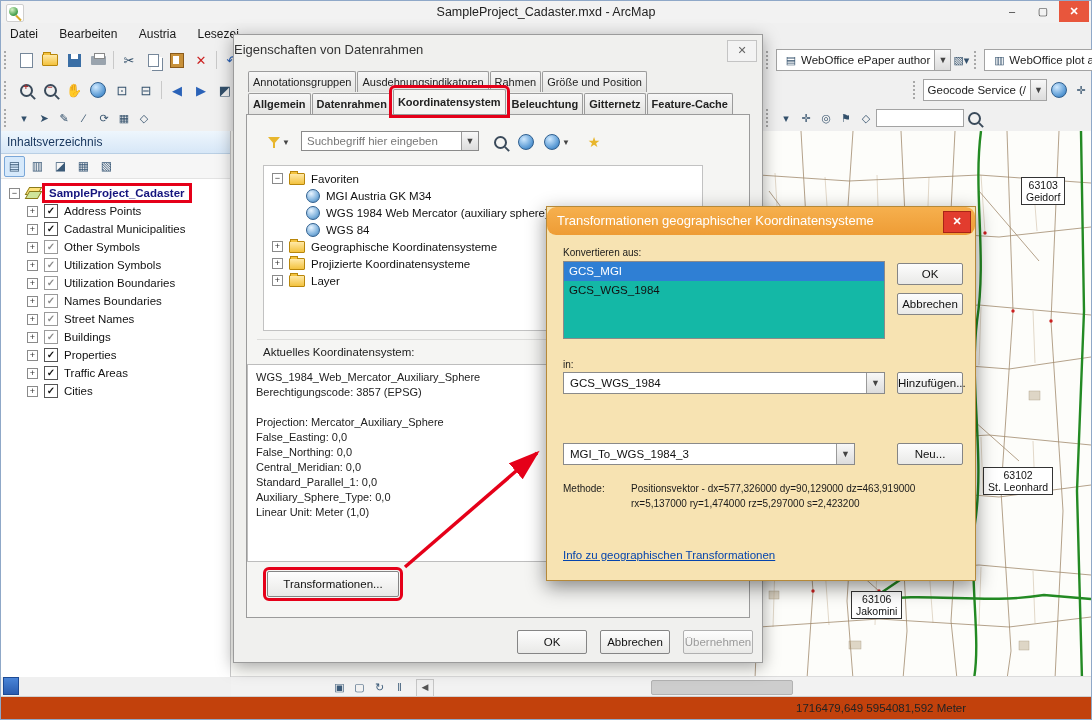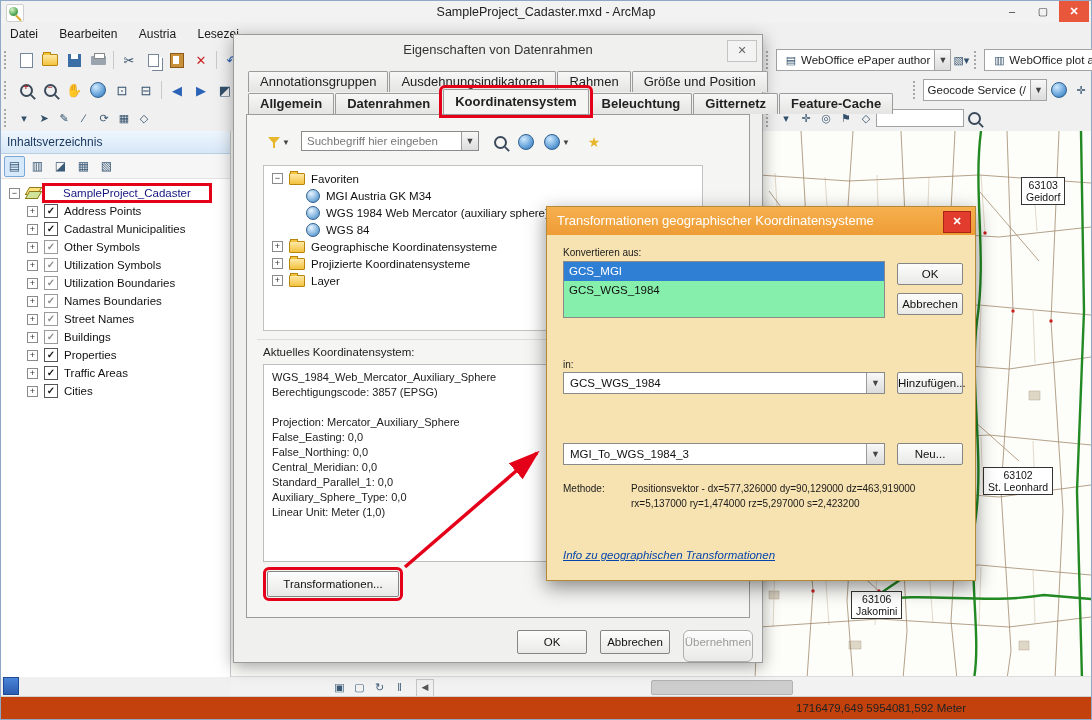--- a/index.html
+++ b/index.html
@@ -61,21 +61,21 @@
   .trow{height:18px;display:flex;align-items:center;font-size:11.5px;white-space:nowrap;}
   .trow.root{padding-left:8px;}
   .trow.layer{padding-left:26px;}
   .exp{display:inline-block;width:9px;height:9px;border:1px solid #8a8a8a;background:#fff;font:9px/9px "Liberation Sans",sans-serif;text-align:center;color:#333;margin-right:6px;flex:none;}
   .cb{display:inline-block;width:12px;height:12px;background:#fff;border:1px solid #555;margin-right:6px;text-align:center;font:bold 10px/12px "Liberation Sans",sans-serif;color:#111;flex:none;}
   .cb.checked::after{content:"✓";}
   .cb.dim{border-color:#9a9a9a;color:#8a8a8a;}
   .ic-layers{display:inline-block;width:15px;height:12px;position:relative;margin-right:5px;flex:none;}
   .ic-layers i{position:absolute;left:1px;width:11px;height:6px;transform:skewX(-30deg);background:#ffe27a;border:1px solid #8a7a1a;}
   .ic-layers i:nth-child(1){top:0;} .ic-layers i:nth-child(2){top:4px;background:#cfe49a;}
-  .root-label{display:inline-block;font-weight:normal;color:#15157e;padding:0 17px;}
+  .root-label{display:inline-block;font-weight:bold;color:#15157e;padding:0 3px;}
 
   
   .map{position:absolute;left:230px;top:130px;right:0;bottom:42px;background:#fdfdfa;overflow:hidden;}
   .map svg{position:absolute;right:0;top:0;}
   .maplabel{position:absolute;background:#fff;border:1px solid #333;padding:1px 4px;font-size:10.5px;line-height:12px;text-align:center;z-index:5;}
   .ml0{left:746px;top:46px;margin-left:44px;} .ml1{left:752px;top:336px;} .ml2{left:620px;top:460px;}
 
   
   .hscroll{position:absolute;left:230px;right:0;bottom:22px;height:20px;background:#f2f2f2;border-top:1px solid #dcdcdc;}
   .viewbtn{position:absolute;top:2px;width:17px;height:16px;text-align:center;line-height:16px;font-size:11px;color:#3b5a78;background:#f2f2f2;}
@@ -85,58 +85,58 @@
   .coords{position:absolute;left:795px;top:0;line-height:22px;font-size:11.5px;color:#222;}
   .bluecorner{position:absolute;left:2px;bottom:24px;width:14px;height:16px;background:linear-gradient(#4a85d8,#2a5cb0);border:1px solid #1d4a94;}
 
   
   .btn{position:absolute;background:linear-gradient(#fdfdfd,#e9e9e7);border:1px solid #858585;border-radius:2px;font-size:11.5px;text-align:center;color:#111;box-sizing:border-box;}
   .btn.disabled{color:#9a9a9a;border-color:#b0b0b0;}
   .annot-red{outline:3px solid #e50019;outline-offset:1px;}
 
   
   .dlg1{position:absolute;left:232px;top:33px;width:530px;height:629px;background:#f0f0ee;border:1px solid #9b9b9b;box-shadow:0 4px 16px rgba(0,0,0,.35);z-index:20;box-sizing:border-box;}
-  .dlg1 .dtitle{position:absolute;left:0;right:0;top:0;height:30px;text-align:center;line-height:30px;font-size:13px;color:#333;}
+  .dlg1 .dtitle{position:absolute;left:0;right:0;top:0;height:30px;line-height:30px;font-size:13px;color:#333;}
   .dclose{position:absolute;right:5px;top:5px;width:28px;height:20px;background:#f3f3f3;border:1px solid #c4c4c4;text-align:center;line-height:19px;font-size:11px;color:#666;}
   .tabs{position:absolute;left:14px;display:flex;align-items:flex-end;}
   .tabs1{top:36px;height:21px;} .tabs2{top:57px;height:22px;font-weight:bold;}
-  .tab{height:20px;line-height:20px;padding:0 11px;font-size:13px;background:linear-gradient(#f7f7f7,#e4e4e2);border:1px solid #9b9b9b;border-bottom:none;border-radius:2px 2px 0 0;margin-right:1px;color:#222;white-space:nowrap;}
+  .tab{height:20px;line-height:20px;padding:0 4px;font-size:11px;background:linear-gradient(#f7f7f7,#e4e4e2);border:1px solid #9b9b9b;border-bottom:none;border-radius:2px 2px 0 0;margin-right:1px;color:#222;white-space:nowrap;}
   .tab.active{background:#f5f5f3;height:24px;line-height:24px;position:relative;z-index:6;}
   .panel1{position:absolute;left:12px;top:79px;width:504px;height:504px;background:#f5f5f3;border:1px solid #9b9b9b;box-sizing:border-box;z-index:5;}
   .funnel{position:relative;display:inline-block;width:12px;height:12px;}
   .funnel::before{content:"";position:absolute;left:0;top:1px;border-left:6px solid transparent;border-right:6px solid transparent;border-top:7px solid #e8b62c;}
   .funnel::after{content:"";position:absolute;left:5px;top:7px;width:2px;height:5px;background:#e8b62c;}
   .iconbtn{position:absolute;display:flex;align-items:center;justify-content:center;background:#f5f5f3;border:1px solid transparent;}
   .searchcombo{position:absolute;left:54px;top:16px;width:178px;height:20px;background:#fff;border:1px solid #8a8a8a;font-size:11.5px;color:#777;line-height:18px;padding-left:5px;box-sizing:border-box;}
   .searchcombo .dd{position:absolute;right:0;top:0;bottom:0;width:16px;background:linear-gradient(#f8f8f8,#dcdcdc);border-left:1px solid #9a9a9a;text-align:center;font-size:9px;color:#444;line-height:18px;}
   .treebox{position:absolute;left:16px;top:50px;width:440px;height:166px;background:#fff;border:1px solid #c2c2c2;padding-top:4px;box-sizing:border-box;}
   .ptrow{height:17px;display:flex;align-items:center;font-size:11.5px;white-space:nowrap;}
   .ptrow .exp{margin-left:8px;} .ptrow.indent2{padding-left:42px;}
   .tglobe{display:inline-block;width:12px;height:12px;border-radius:50%;background:radial-gradient(circle at 35% 30%,#e8f4ff,#7fb2dd 60%,#3c7ab0);border:1px solid #2f5f8f;margin-right:6px;flex:none;}
   .pfold{margin-right:6px;flex:none;}
   .pdivider{position:absolute;left:10px;right:10px;top:224px;border-top:1px solid #dcdcda;}
   .curlabel{position:absolute;left:16px;top:231px;font-size:11.5px;color:#222;}
-  .details{position:absolute;left:16px;top:249px;width:440px;height:198px;background:#fff;border:1px solid #bdbdbd;box-sizing:border-box;padding:5px 8px;font-size:11px;line-height:15px;color:#222;white-space:pre-line;overflow:hidden;}
+  .details{position:absolute;left:0;top:249px;width:440px;height:198px;background:#fff;border:1px solid #bdbdbd;box-sizing:border-box;padding:5px 8px;font-size:11px;line-height:15px;color:#222;white-space:pre-line;overflow:hidden;}
   .transbtn{left:20px;top:456px;width:132px;height:26px;line-height:24px;}
   .b-ok1{left:283px;top:595px;width:70px;height:24px;line-height:22px;}
   .b-cancel1{left:366px;top:595px;width:70px;height:24px;line-height:22px;}
-  .b-apply1{left:449px;top:595px;width:70px;height:32px;line-height:22px;border-radius:6px;}
+  .b-apply1{left:449px;top:595px;width:70px;height:24px;line-height:22px;}
   .star{color:#e8b62c;font-size:14px;}
 
   
   .dlg2{position:absolute;left:545px;top:205px;width:430px;height:375px;background:#f7e3b2;border:1px solid #b5893a;box-shadow:0 6px 18px rgba(0,0,0,.45);z-index:40;box-sizing:border-box;}
-  .dlg2 .dtitle2{position:absolute;left:0;right:0;top:0;height:28px;background:linear-gradient(#f6b04e,#ee9c35);color:#fff;font-size:13px;line-height:28px;padding-left:10px;box-sizing:border-box;}
+  .dlg2 .dtitle2{position:absolute;left:0;right:0;top:0;height:28px;background:linear-gradient(#f6b04e,#ee9c35);color:#fff;font-size:13px;line-height:28px;padding-left:10px;box-sizing:border-box;border-radius:9px;}
   .dclose2{position:absolute;right:4px;top:4px;width:26px;height:20px;background:#e23c2e;border:1px solid #a82417;color:#fff;text-align:center;line-height:19px;font-size:11px;font-weight:bold;}
   .d2label{position:absolute;font-size:10px;color:#1a1a1a;white-space:pre-line;line-height:15px;}
-  .listbox{position:absolute;left:16px;top:54px;width:322px;height:57px;background:#86efac;border:1px solid #8a8a8a;box-sizing:border-box;overflow:hidden;}
+  .listbox{position:absolute;left:16px;top:54px;width:322px;height:78px;background:#14b8a6;border:1px solid #8a8a8a;box-sizing:border-box;overflow:hidden;}
   .lrow{height:19px;line-height:19px;padding-left:5px;font-size:11.5px;color:#111;}
   .lrow.selected{background:#2f7fd4;color:#fff;}
   .select{position:absolute;height:22px;background:#fff;border:1px solid #8a8a8a;box-sizing:border-box;font-size:11.5px;line-height:20px;padding:0 20px 0 6px;color:#111;}
   .select .dd2{position:absolute;right:0;top:0;bottom:0;width:17px;background:linear-gradient(#f8f8f8,#dcdcdc);border-left:1px solid #9a9a9a;text-align:center;font-size:9px;color:#444;line-height:20px;}
-  .d2link{position:absolute;left:16px;top:342px;font-size:11.5px;color:#0645ad;text-decoration:underline;font-style:italic;}
+  .d2link{position:absolute;left:16px;top:342px;font-size:11.5px;color:#0645ad;text-decoration:underline;}
   .b-ok2{left:350px;top:56px;width:66px;height:22px;line-height:20px;}
   .b-cancel2{left:350px;top:86px;width:66px;height:22px;line-height:20px;}
   .b-add2{left:350px;top:165px;width:66px;height:22px;line-height:20px;}
   .b-new2{left:350px;top:236px;width:66px;height:22px;line-height:20px;}
 
   .arrow-overlay{position:absolute;left:0;top:0;z-index:55;pointer-events:none;}
 </style>
 </head>
 <body>
 
@@ -538,21 +538,21 @@
     <div class="btn b-ok2">OK</div>
     <div class="btn b-cancel2">Abbrechen</div>
 
     <div class="d2label" style="left:16px;top:150px">in:</div>
     <div class="select" style="left:16px;top:165px;width:322px">
       <span>GCS_WGS_1984</span>
       <span class="dd2">▼</span>
     </div>
     <div class="btn b-add2">Hinzufügen...</div>
 
-    <div class="select" style="left:16px;top:236px;width:322px">
+    <div class="select" style="left:16px;top:236px;width:292px">
       <span>MGI_To_WGS_1984_3</span>
       <span class="dd2">▼</span>
     </div>
     <div class="btn b-new2">Neu...</div>
 
     <div class="d2label" style="left:16px;top:274px">Methode:</div>
     <div class="d2label" style="left:84px;top:274px;width:332px">Positionsvektor - dx=577,326000 dy=90,129000 dz=463,919000
 rx=5,137000 ry=1,474000 rz=5,297000 s=2,423200</div>
 
     <div class="d2link">Info zu geographischen Transformationen</div>

